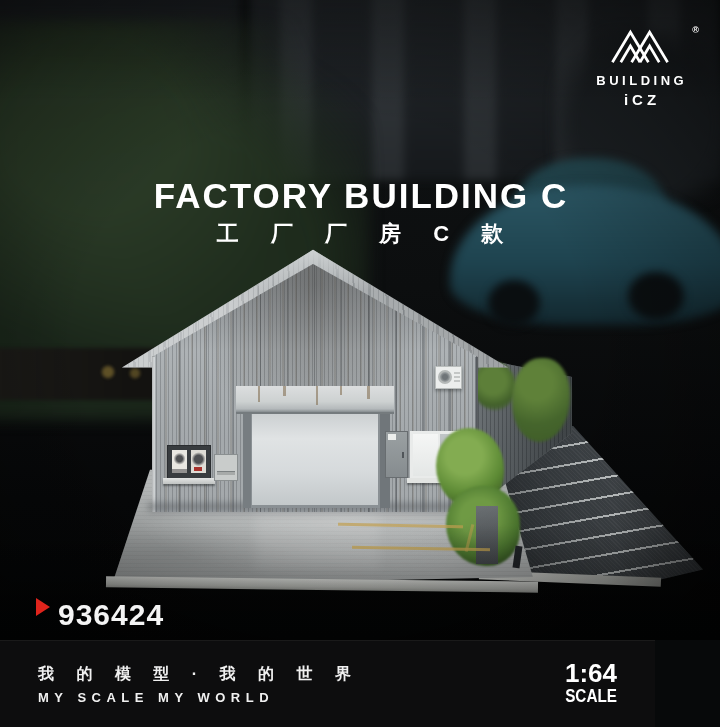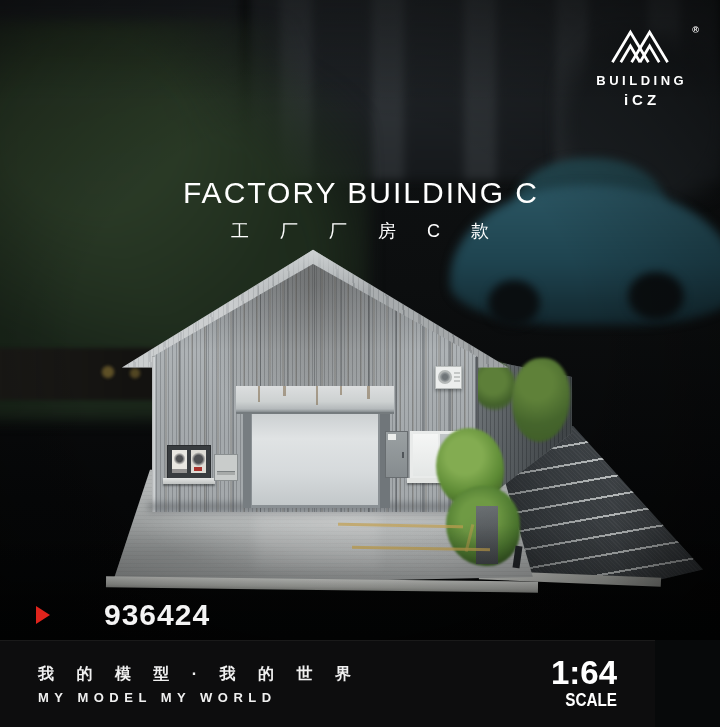--- a/index.html
+++ b/index.html
@@ -140,35 +140,35 @@
                 linear-gradient(180deg,rgba(0,0,0,0.30) 0%,rgba(0,0,0,0) 16%,rgba(0,0,0,0) 82%,rgba(0,0,0,0.5) 100%);}
 
   
   .logo{top:22px;right:14px;width:132px;text-align:center;color:#fff;}
   .logo svg{position:relative;display:block;margin:0 auto;}
   .logo .reg{top:3px;right:7px;font-size:9px;font-weight:bold;}
   .brand-name{position:relative;display:block;font-size:13px;font-weight:bold;letter-spacing:3.5px;text-indent:3.5px;margin-top:3px;white-space:nowrap;}
   .brand-sub{position:relative;display:block;font-size:15px;font-weight:bold;letter-spacing:4px;text-indent:4px;margin-top:3px;}
 
   .title-block{left:0;top:176px;width:720px;text-align:center;color:#fff;}
-  .title-main{position:relative;display:block;font-size:30px;font-weight:normal;letter-spacing:2px;text-indent:2px;}
-  .title-cn{position:relative;display:block;font-size:18px;font-weight:normal;letter-spacing:13px;text-indent:13px;margin-top:9px;}
-
-  .product-number{left:36px;top:598px;height:34px;display:flex;align-items:center;gap:46px;}
+  .title-main{position:relative;display:block;font-size:35px;font-weight:bold;letter-spacing:2px;text-indent:2px;}
+  .title-cn{position:relative;display:block;font-size:22px;font-weight:bold;letter-spacing:13px;text-indent:13px;margin-top:3px;}
+
+  .product-number{left:36px;top:598px;height:34px;display:flex;align-items:flex-start;}
   .tri{position:relative;width:0;height:0;border-left:14px solid #e0241c;border-top:9px solid transparent;border-bottom:9px solid transparent;margin-right:8px;}
   .pn-text{position:relative;font-size:30px;font-weight:bold;color:#f4f4f4;letter-spacing:1px;}
 
   
   .footer{left:0;top:640px;width:655px;height:87px;background:#0d0d0e;border-top:1px solid #1a1a1a;
      display:flex;align-items:center;justify-content:space-between;padding:0 38px;}
   .footer-left{position:relative;color:#f0f0f0;}
   .slogan-cn{position:relative;display:block;font-size:16px;font-weight:bold;letter-spacing:9px;white-space:nowrap;}
   .slogan-en{position:relative;display:block;font-size:13px;font-weight:bold;letter-spacing:5.5px;margin-top:5px;white-space:nowrap;}
   .footer-right{position:relative;color:#fff;text-align:right;}
-  .scale-ratio{position:relative;display:block;font-size:33px;font-weight:bold;line-height:0.95;letter-spacing:0;}
+  .scale-ratio{position:relative;display:block;font-size:26px;font-weight:bold;line-height:0.95;letter-spacing:0;}
   .scale-label{position:relative;display:block;font-size:18px;font-weight:bold;transform:scaleX(0.85);transform-origin:right center;margin-top:1px;}
 </style>
 </head>
 <body>
 
 <div class="canvas">
 
   <div class="photo">
 
     <div class="bg-wall-left"></div>
@@ -262,21 +262,21 @@
 
     <div class="product-number">
       <span class="tri"></span>
       <span class="pn-text">936424</span>
     </div>
   </div>
 
   <div class="footer">
     <div class="footer-left">
       <span class="slogan-cn">我 的 模 型 · 我 的 世 界</span>
-      <span class="slogan-en">MY MODEL MY WORLD</span>
+      <span class="slogan-en">MY SCALE MY WORLD</span>
     </div>
     <div class="footer-right">
       <span class="scale-ratio">1:64</span>
       <span class="scale-label">SCALE</span>
     </div>
   </div>
 
 </div>
 
 </body></html>

